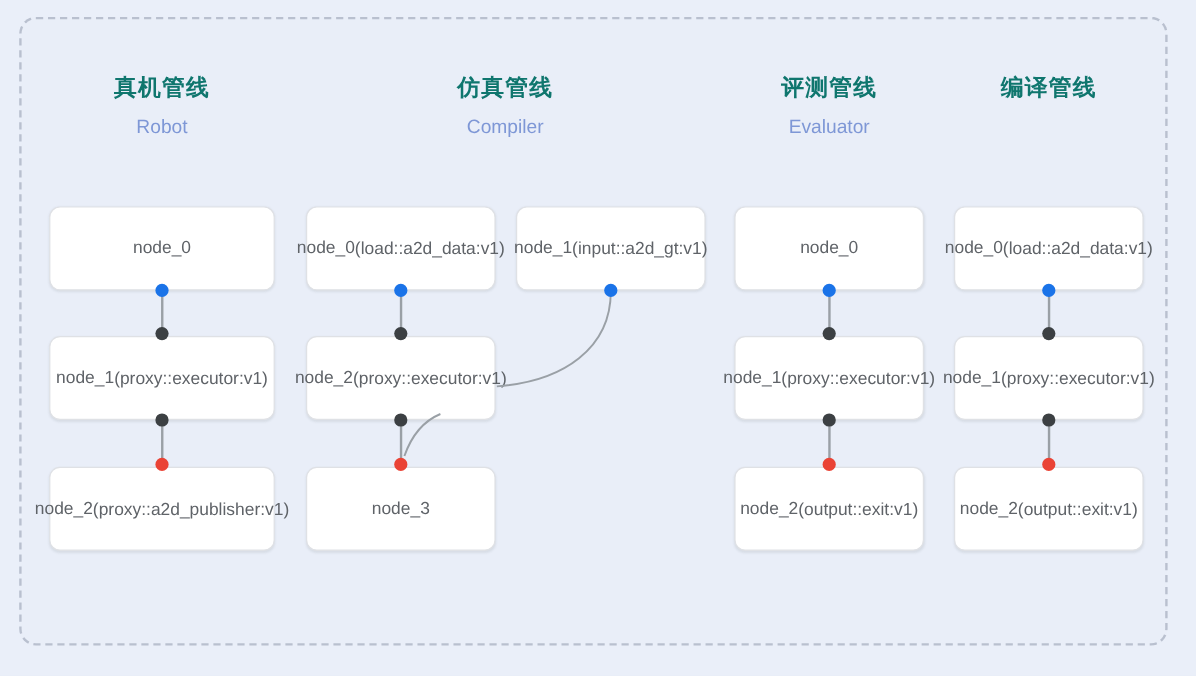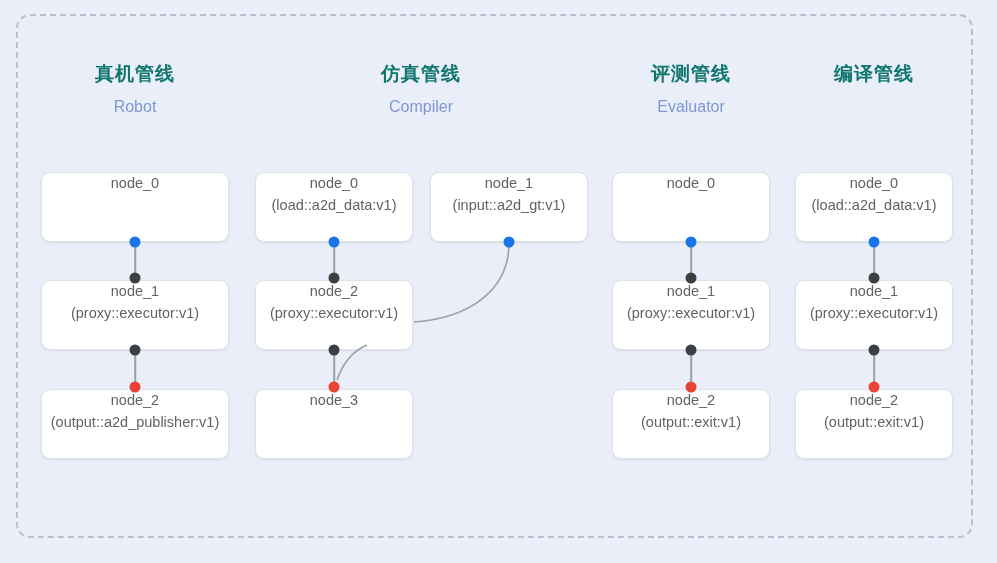--- a/index.html
+++ b/index.html
@@ -52,23 +52,23 @@
     font-weight: normal;
   }
   .node {
     position: absolute;
     box-sizing: border-box;
     background: #ffffff;
     border: 1px solid #dfe1e5;
     border-radius: 9px;
     box-shadow: 0 1px 2px rgba(60,64,67,0.10);
     display: flex;
-    flex-direction: column;
+    flex-direction: row;
     align-items: center;
-    justify-content: flex-start;
+    justify-content: center;
     color: #5f6368;
   }
   .node-id {
     font-size: 14.5px;
     line-height: 20px;
     color: #5f6368;
   }
   .node-type {
     font-size: 14.5px;
     line-height: 20px;
@@ -155,21 +155,21 @@
   <div class="port port-mid" style="left:135px; top:278px;"></div>
   <div class="node" style="left:41px; top:280px; width:188px; height:70px;">
     <div class="node-id">node_1</div>
     <div class="node-type">(proxy::executor:v1)</div>
   </div>
   <div class="port port-mid" style="left:135px; top:350px;"></div>
 
   <div class="port port-out" style="left:135px; top:387px;"></div>
   <div class="node" style="left:41px; top:389px; width:188px; height:70px;">
     <div class="node-id">node_2</div>
-    <div class="node-type">(output::a2d_publisher:v1)</div>
+    <div class="node-type">(proxy::a2d_publisher:v1)</div>
   </div>
 
   <div class="node" style="left:255px; top:172px; width:158px; height:70px;">
     <div class="node-id">node_0</div>
     <div class="node-type">(load::a2d_data:v1)</div>
   </div>
   <div class="port port-in" style="left:334px; top:242px;"></div>
 
   <div class="node" style="left:430px; top:172px; width:158px; height:70px;">
     <div class="node-id">node_1</div>

